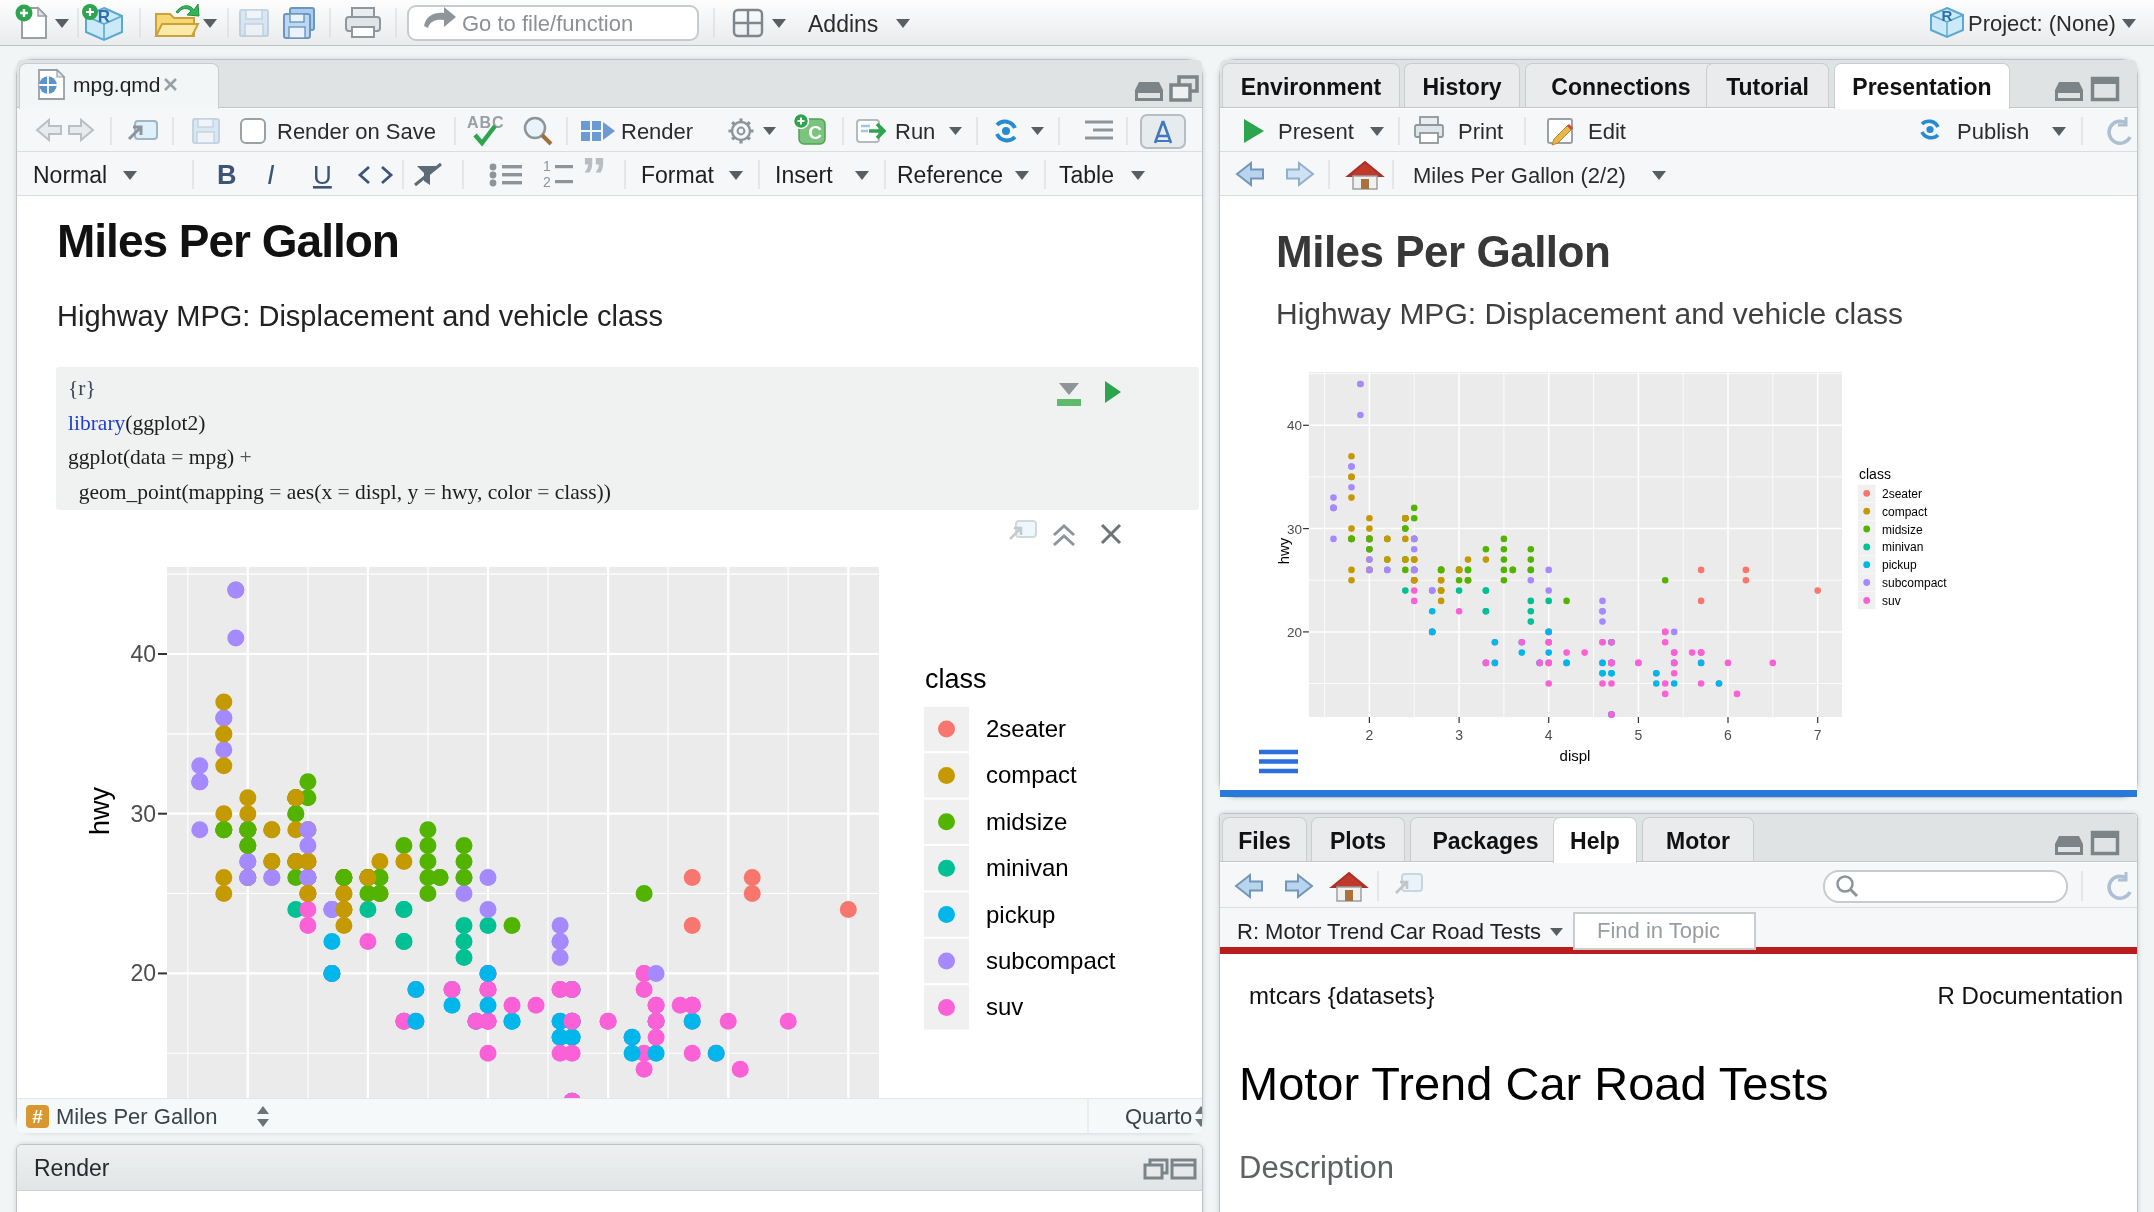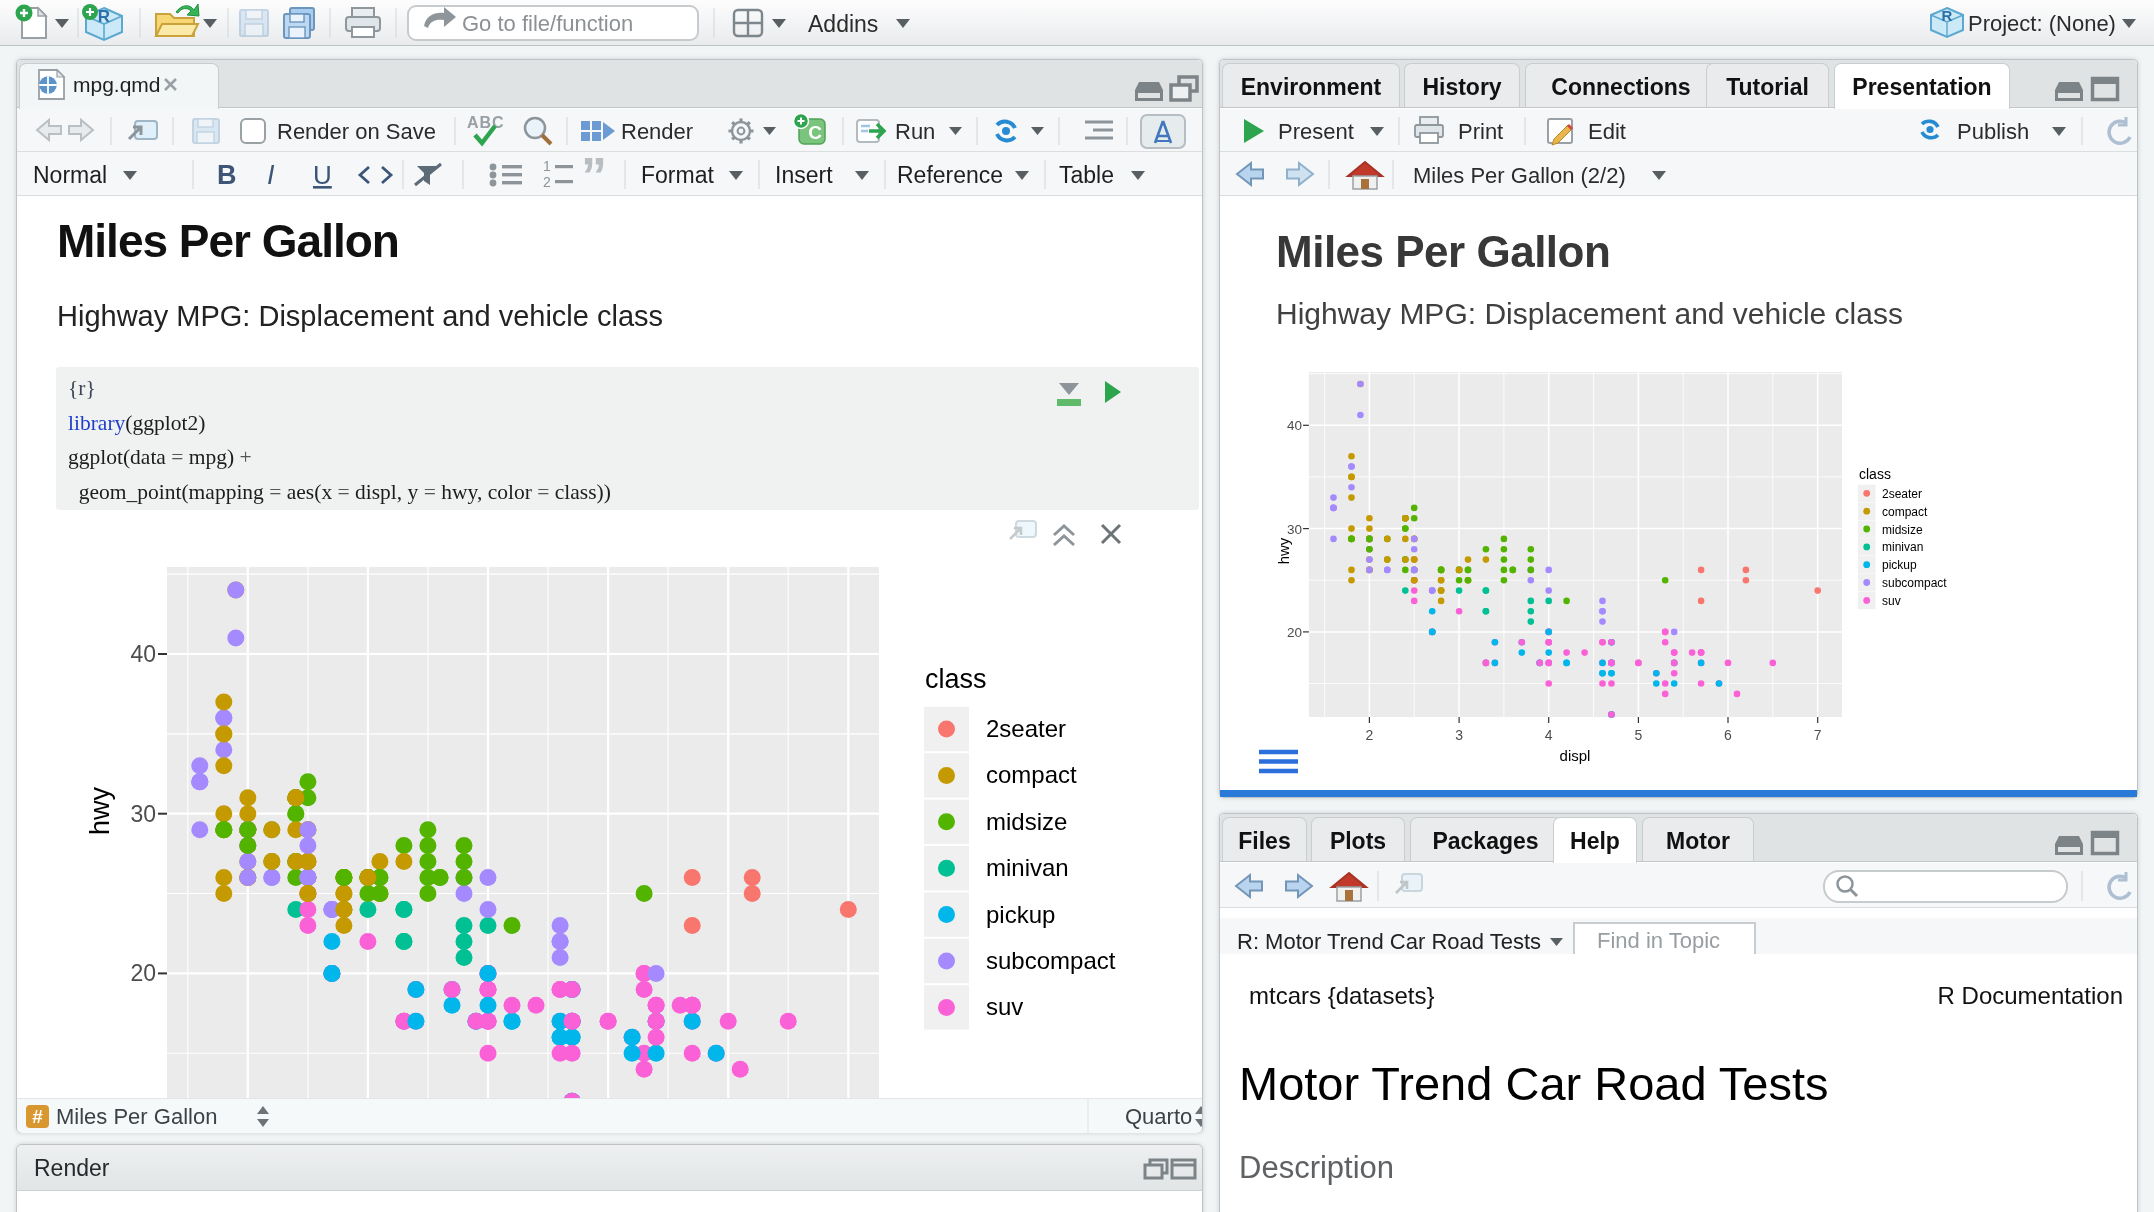--- a/index.html
+++ b/index.html
@@ -1,16 +1,16 @@
 <!DOCTYPE html>
 <html><head><meta charset="utf-8"><style>
 *{margin:0;padding:0;box-sizing:border-box}
 html,body{width:2154px;height:1212px;overflow:hidden;background:#f2f5f6;font-family:"Liberation Sans",sans-serif;-webkit-font-smoothing:antialiased}
 .abs{position:absolute}
-.pane{position:absolute;background:#fff;border:1px solid #bdc3c6;border-radius:5px;box-shadow:0 0 4px rgba(80,90,95,.25)}
+.pane{position:absolute;background:#fff;border:1px solid #bdc3c6;border-radius:16px;box-shadow:0 0 4px rgba(80,90,95,.25)}
 .tabbar{position:absolute;left:0;right:0;top:0;height:48px;background:#e0e3e4;border-bottom:1px solid #c2c6c8;border-radius:5px 5px 0 0}
 .tab{position:absolute;top:3px;height:44px;background:#e9ebec;border:1px solid #c9cdd0;border-bottom:none;border-radius:7px 7px 0 0;color:#111;font-weight:bold;font-size:23px;line-height:46px;text-align:center}
 .tab.sel{background:#fff;height:46px;z-index:2}
 .tbar{position:absolute;left:0;right:0;background:#f5f7f8;border-bottom:1px solid #dadedf}
 text{font-family:"Liberation Sans",sans-serif}
 </style></head><body>
 
 <div class="abs" style="left:0;top:0;width:2154px;height:46px;background:linear-gradient(#fdfdfe,#e9ebec);border-bottom:1px solid #bcc1c4">
  <svg width="2154" height="46" style="position:absolute;left:0;top:0">
 
@@ -980,21 +980,21 @@
           <circle cx="625" cy="21" r="7.5" fill="none" stroke="#8d959b" stroke-width="2.5"></circle>
           <line x1="630" y1="26" x2="637" y2="33" stroke="#8d959b" stroke-width="3"></line>
         </g>
    <line x1="862" y1="8" x2="862" y2="38" stroke="#d3d7d9"></line>
    <g fill="none" stroke="#aebfd4" stroke-width="3.5">
           <path d="M906 15 a11 11 0 1 0 4 14"></path>
           <path d="M906 9 v8 h-8" stroke-width="3"></path>
         </g>
   </svg>
  </div>
- <div class="tbar" style="top:104px;height:46px;border-bottom:1px solid #b91c1c">
+ <div class="tbar" style="top:94px;height:46px;border-bottom:7px solid #b91c1c">
   <svg width="917" height="46" style="position:absolute;left:0;top:0">
    <text x="17" y="31" font-size="22" fill="#222">R: Motor Trend Car Road Tests</text>
    <path d="M330 20 l13 0 -6.5 8 z" fill="#585f63"></path>
    <rect x="354" y="5" width="181" height="36" fill="#fff" stroke="#c9cdd0" stroke-width="2"></rect>
    <text x="377" y="30" font-size="22" fill="#979da1">Find in Topic</text>
   </svg>
  </div>
  <div class="abs" style="left:0;top:140px;right:0;bottom:0;background:#fff">
    <div class="abs" style="left:29px;top:28px;font-size:24px;color:#111">mtcars {datasets}</div>
    <div class="abs" style="right:14px;top:28px;font-size:24px;color:#111">R Documentation</div>

